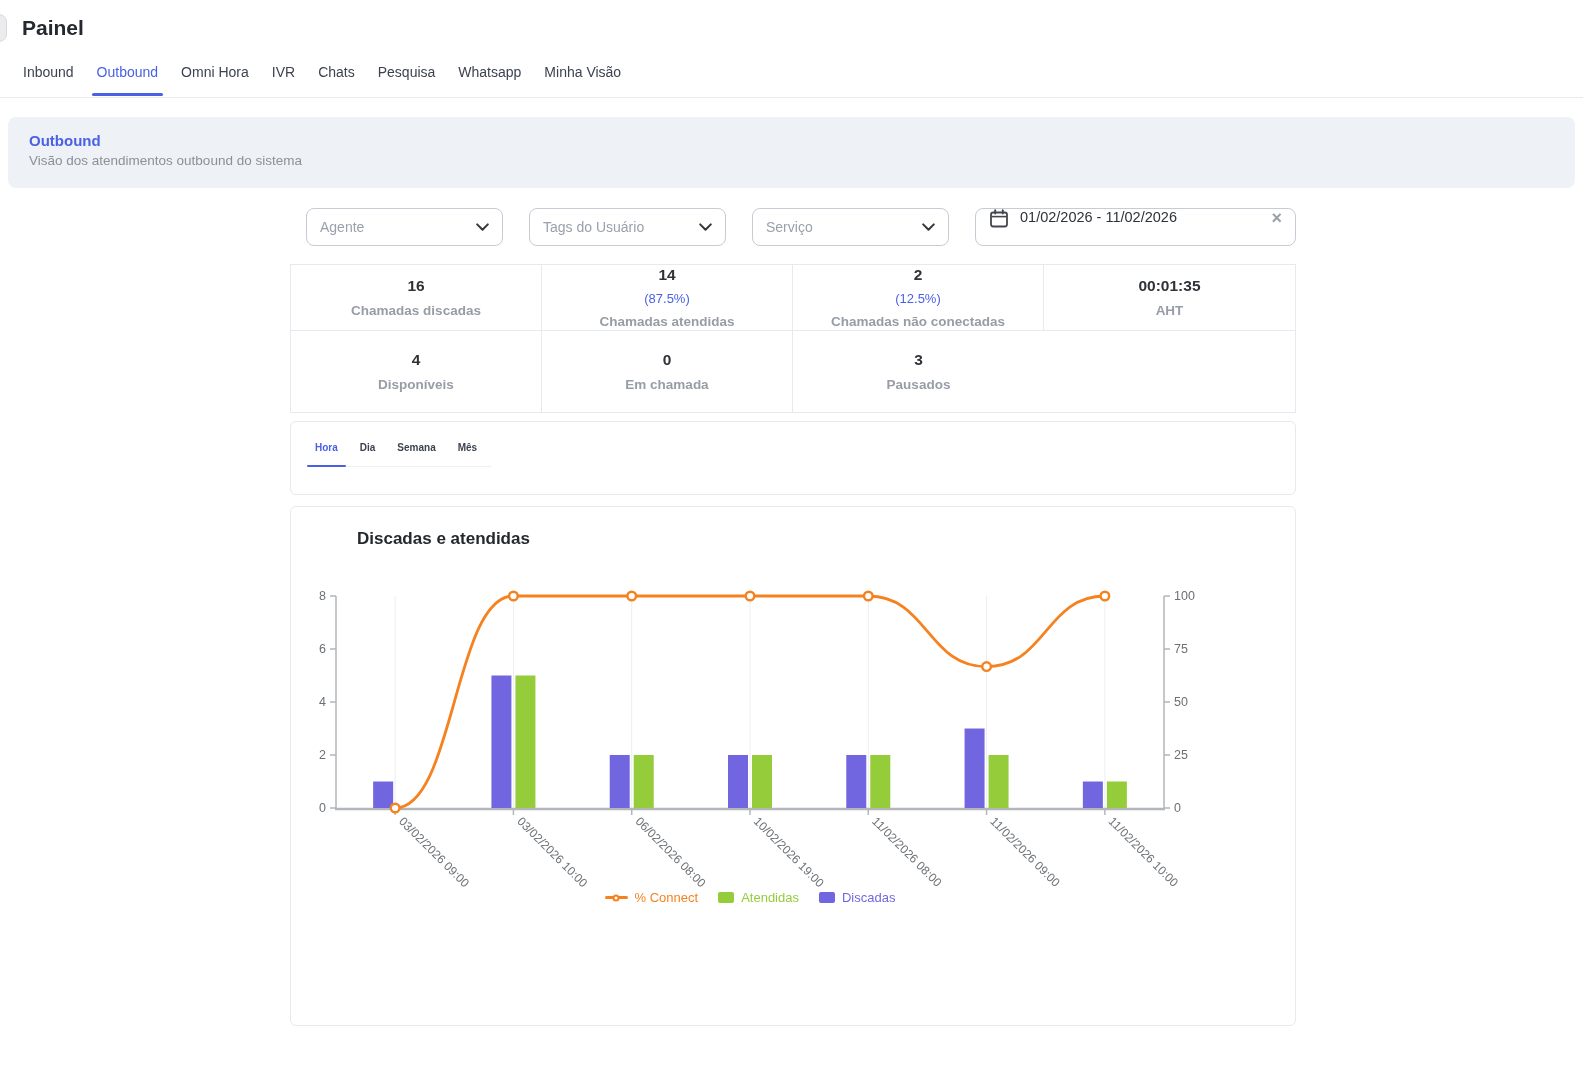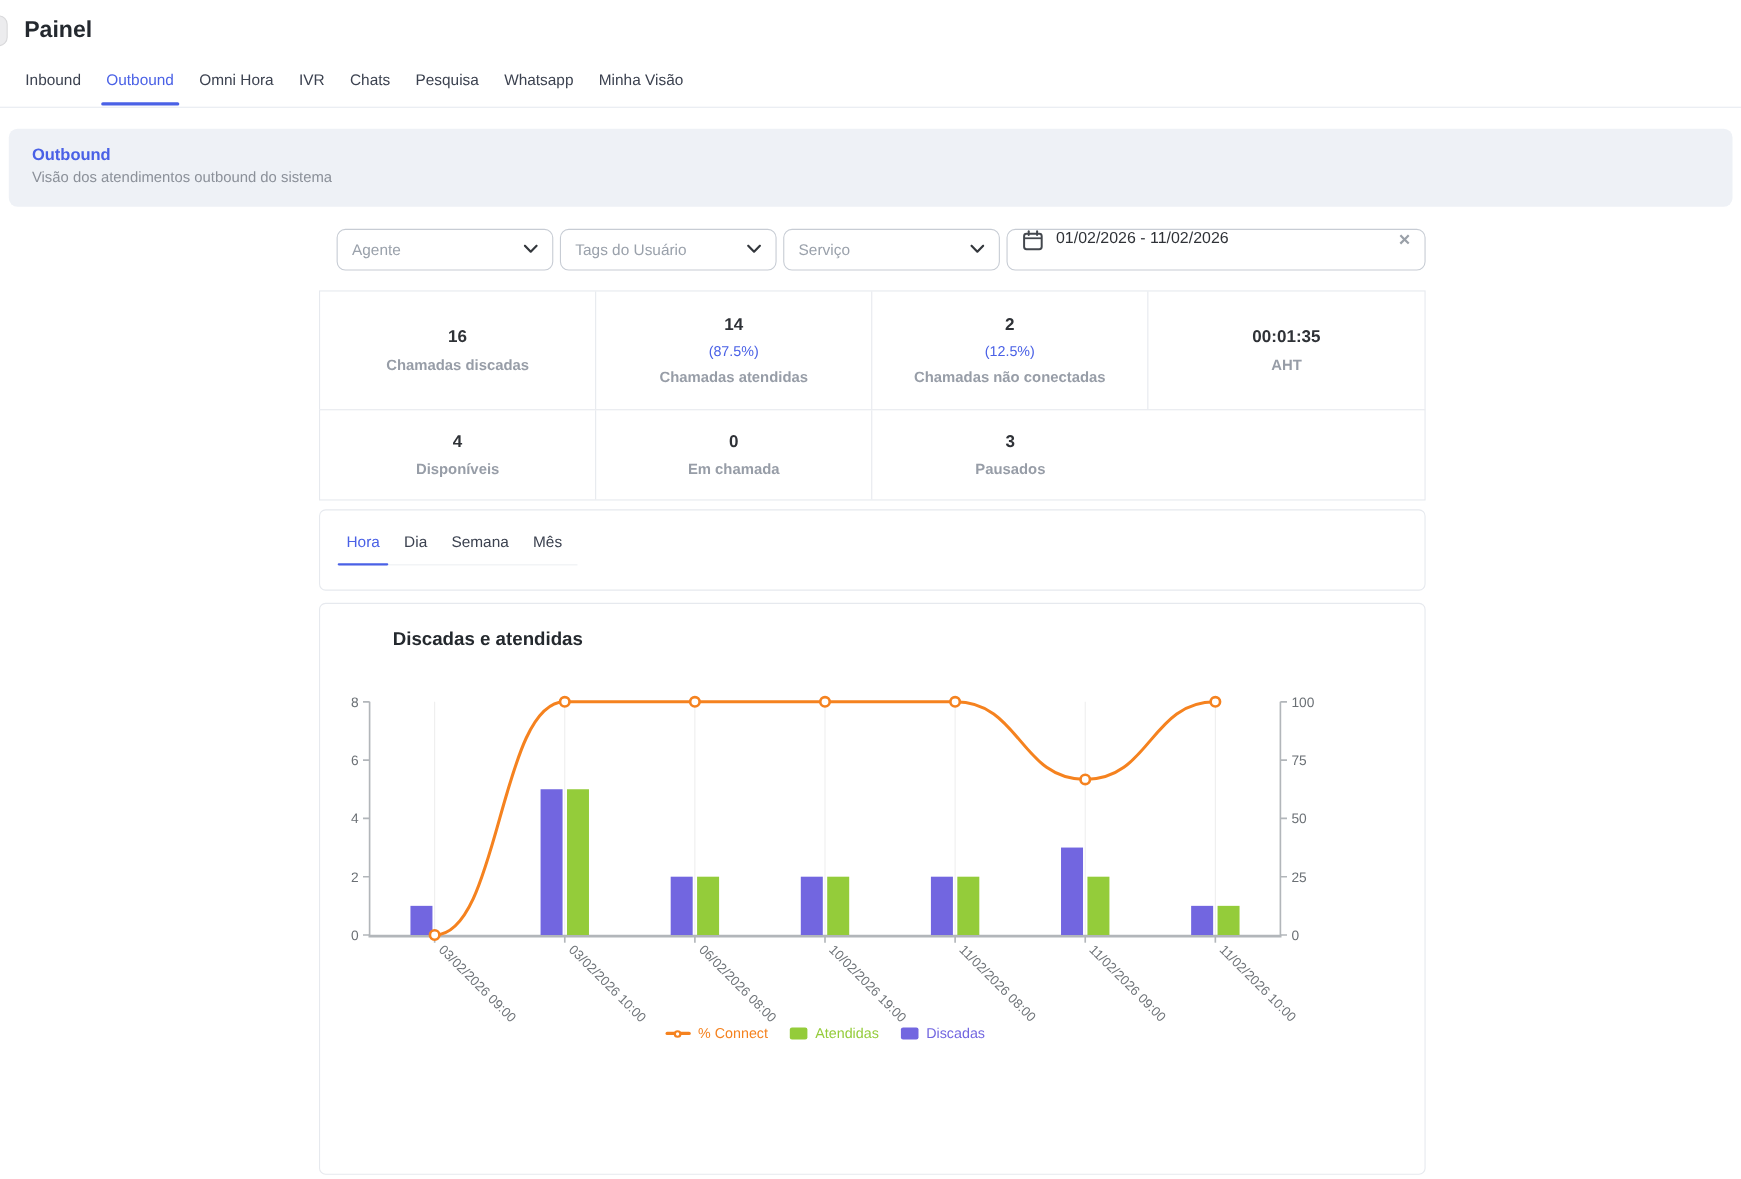--- a/index.html
+++ b/index.html
@@ -19,45 +19,45 @@
   .tab.active { color:#4a61e6; }
   .tab.active::after { content:""; position:absolute; left:-4px; right:-4px; bottom:-1px;
     height:3px; background:#4a61e6; border-radius:2px; }
 
   .banner { position:absolute; left:8px; right:8px; top:117px; height:71px; background:#eef1f6; border-radius:8px; }
   .banner-title { margin:15px 0 4px 21px; font-size:15px; font-weight:700; color:#4a61e6; }
   .banner-sub { margin-left:21px; font-size:13.5px; color:#8b9099; }
 
   .content { position:absolute; left:290px; top:208px; width:1006px; }
 
-  .filters { display:flex; gap:6px; height:38px;padding-left:16px; }
+  .filters { display:flex; gap:26px; height:38px;padding-left:16px; }
   .select { width:197px; background:#fff; border:1px solid #c7ccd4; border-radius:8px;
     display:flex; align-items:center; justify-content:space-between; padding:0 13px; cursor:pointer; }
   .select .ph { font-size:14px; color:#9aa1ab; }
   .datebox { flex:1; background:#fff; border:1px solid #c7ccd4; border-radius:8px;
     display:flex; align-items:flex-start; gap:11px; padding:0 13px; cursor:pointer; }
   .datebox .val { font-size:14.5px; color:#2f3237; flex:1; }
   .clear-x { color:#9aa0a8; font-size:18px; font-weight:700; line-height:1; cursor:pointer; }
 
   .stats-row { margin-top:18px; display:grid; grid-template-columns:repeat(4,1fr);
     border:1px solid #e6e9ee; background:#fff; }
   .stats-row.second { margin-top:-1px; }
-  .stats-row.first  { height:109px; }
+  .stats-row.first  { height:67px; }
   .stats-row.second { height:83px; }
   .stat-cell { border-right:1px solid #e6e9ee; display:flex; flex-direction:column;
     align-items:center; justify-content:center; text-align:center; }
   .stat-cell:last-child { border-right:none; }
   .stat-value { font-size:15.5px; font-weight:700; color:#2f3237; }
   .stat-pct { font-size:13px; color:#4a61e6; margin-top:7px; }
   .stat-label { font-size:13.5px; font-weight:700; color:#979da7; margin-top:8px; }
 
   .period-card { margin-top:8px; height:74px; border:1px solid #e6e9ee; border-radius:6px;
     padding:14px 16px 0; background:#fff; }
   .ptabs { display:flex; width:max-content; border-bottom:1px solid #edf0f3; }
-  .ptab { font-size:14px; color:#3c4250; padding:6px 8px 13px; margin-right:6px; position:relative; cursor:pointer; }
+  .ptab { font-size:10px; color:#3c4250; padding:6px 8px 13px; margin-right:6px; position:relative; cursor:pointer;font-weight:bold; }
   .ptab.active { color:#4a61e6; }
   .ptab.active::after { content:""; position:absolute; left:0; right:0; bottom:-1px;
     height:2.5px; background:#4a61e6; border-radius:2px; }
 
   .chart-card { margin-top:11px; height:520px; border:1px solid #e6e9ee; border-radius:6px;
     position:relative; background:#fff; }
   .chart-title { position:absolute; left:22px; top:22px; font-size:17px; font-weight:700; color:#24292e;margin-left:44px; }
   .chart-svg { position:absolute; left:0; top:0; }
 
   .legend { position:absolute; left:0; top:383px; width:918px;

